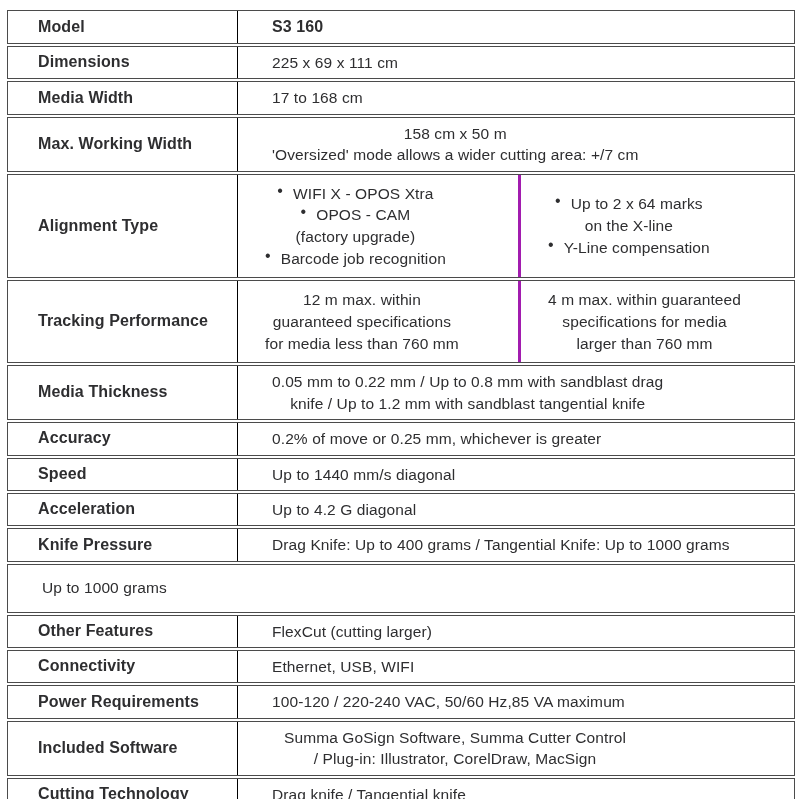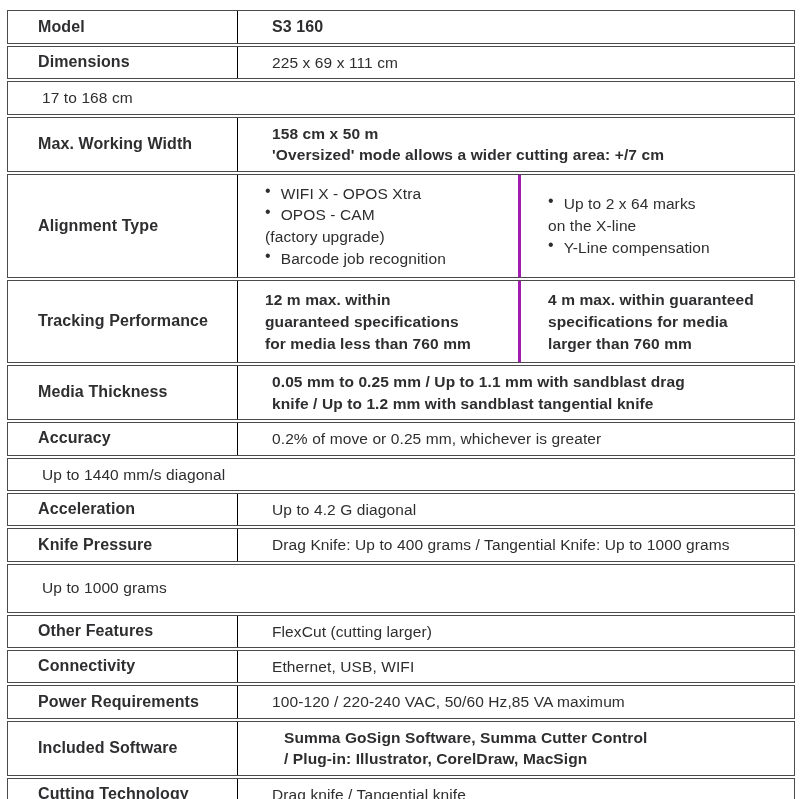--- a/index.html
+++ b/index.html
@@ -27,22 +27,23 @@
     letter-spacing: 0.1px;
     border-right: 1px solid #000000;
     line-height: 1.3;
   }
   .value {
     flex: 1;
     padding: 5px 10px 5px 34px;
     font-size: 15.5px;
     line-height: 1.38;
     letter-spacing: 0.1px;
-  }
-  .pre { white-space: pre-line; font-weight: bold; }
+    text-align: center;
+  }
+  .pre { white-space: pre-line; }
   .value-bold { font-weight: bold; font-size: 16px; }
   .split { padding: 0; align-items: stretch; }
   .subcell {
     display: flex;
     align-items: center;
     padding: 8px 8px 8px 27px;
     font-size: 15.5px;
     line-height: 1.4;
     letter-spacing: 0.1px;
   }
@@ -82,20 +83,21 @@
   </div>
 
   <div class="row h33">
     <div class="cell label">Dimensions</div>
     <div class="cell value">
       <span>225 x 69 x 111 cm</span>
     </div>
   </div>
 
   <div class="row h32">
+    <div class="cell label">Media Width</div>
     <div class="cell value">
       <span>17 to 168 cm</span>
     </div>
   </div>
 
   <div class="row h45">
     <div class="cell label">Max. Working Width</div>
     <div class="cell value">
       <span class="pre">158 cm x 50 m
 'Oversized' mode allows a wider cutting area: +/7 cm</span>
@@ -135,33 +137,34 @@
         <span class="pre">4 m max. within guaranteed
 specifications for media
 larger than 760 mm</span>
       </div>
     </div>
   </div>
 
   <div class="row h44">
     <div class="cell label">Media Thickness</div>
     <div class="cell value">
-      <span class="pre">0.05 mm to 0.25 mm / Up to 1.1 mm with sandblast drag
+      <span class="pre">0.05 mm to 0.22 mm / Up to 0.8 mm with sandblast drag
 knife / Up to 1.2 mm with sandblast tangential knife</span>
     </div>
   </div>
 
   <div class="row h32">
     <div class="cell label">Accuracy</div>
     <div class="cell value">
       <span>0.2% of move or 0.25 mm, whichever is greater</span>
     </div>
   </div>
 
   <div class="row h31">
+    <div class="cell label">Speed</div>
     <div class="cell value">
       <span>Up to 1440 mm/s diagonal</span>
     </div>
   </div>
 
   <div class="row h30">
     <div class="cell label">Acceleration</div>
     <div class="cell value">
       <span>Up to 4.2 G diagonal</span>
     </div>

